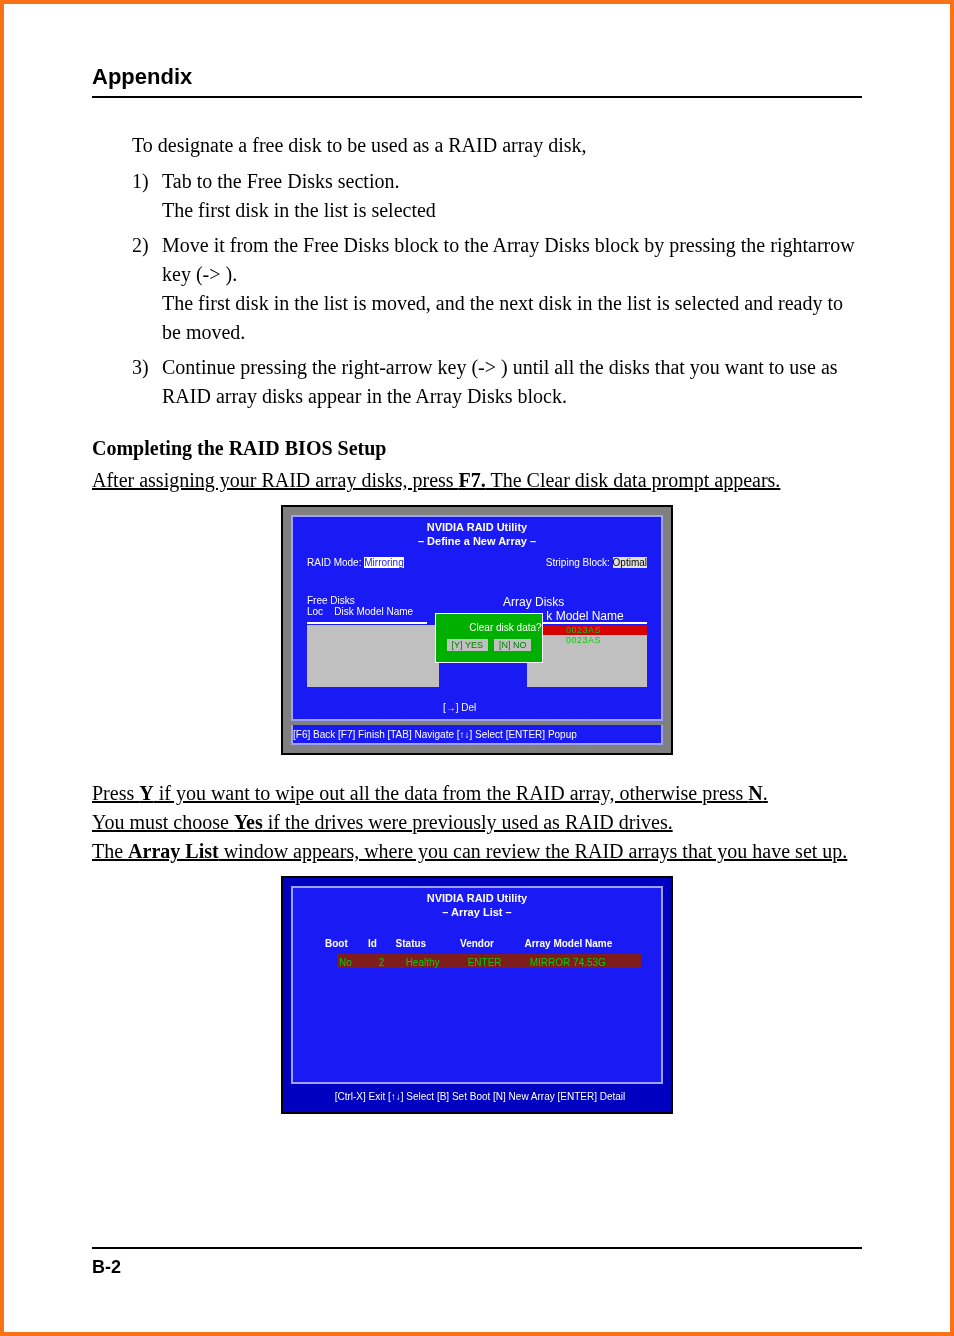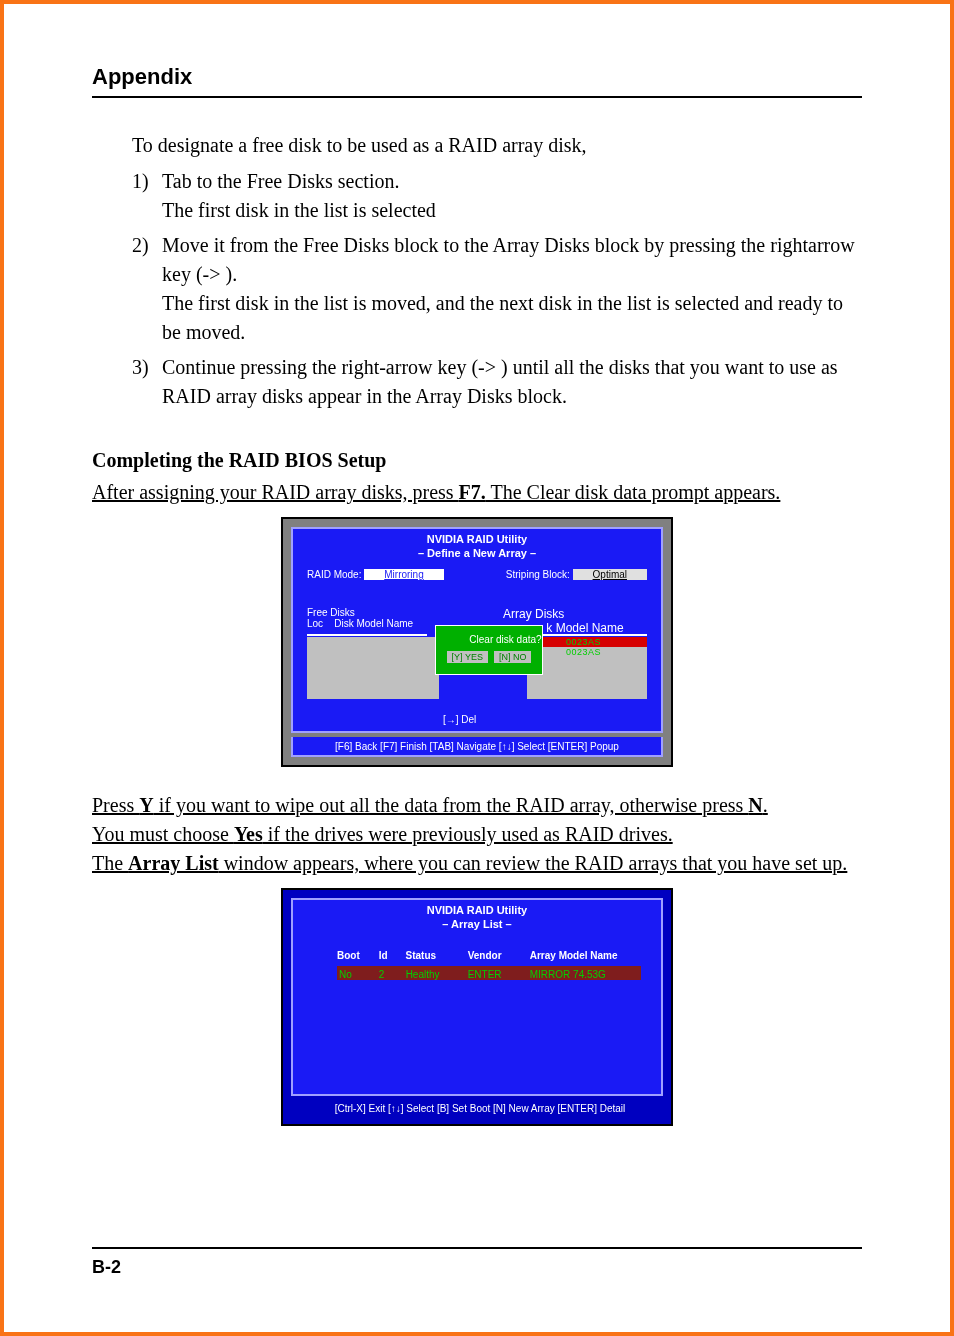--- a/index.html
+++ b/index.html
@@ -40,21 +40,21 @@
     line-height: 1.45;
   }
   ol.steps > li .num {
     position: absolute;
     left: 0;
     top: 0;
   }
   .subheading {
     font-weight: bold;
     font-size: 20px;
-    margin-top: 38px;
+    margin-top: 26px;
     margin-bottom: 6px;
   }
   .body-para {
     font-size: 20px;
     line-height: 1.45;
     text-decoration: underline;
   }
   .bold { font-weight: bold; }
 
   
@@ -86,23 +86,22 @@
     top: 40px; left: 14px; right: 14px;
     color: #fff;
     font-size: 10px;
     display: flex;
     justify-content: space-between;
   }
   .bios1 .mode-row .field {
     display: inline-block;
     background: #e0e0e0;
     color: #000;
-    padding: 0 20px;
-    font-size: 10px;
-    text-decoration: underline;
+    padding: 0 0;
+    font-size: 10px;
   }
   .bios1 .mode-row .field.mirror {
     color: #1a1af5;
     background: #fff;
   }
   .bios1 .labels {
     position: absolute;
     top: 78px; left: 14px;
     color: #fff;
     font-size: 10px;
@@ -171,21 +170,21 @@
     bottom: 6px; left: 150px;
     color: #fff;
     font-size: 10px;
   }
   .bios1 .footer {
     position: absolute;
     left: 8px; right: 8px; bottom: 8px; height: 20px;
     background: #1a1af5;
     color: #fff;
     font-size: 10px;
-    text-align: center;
+    text-align: left;
     line-height: 20px;
     border: 2px solid #a0a0ff;
     border-top: none;
   }
 
   
   .bios2 {
     width: 392px;
     height: 238px;
     margin: 10px auto 0 auto;
@@ -203,21 +202,21 @@
   .bios2 .title2 {
     text-align: center;
     color: #fff;
     font-size: 11px;
     font-weight: bold;
     padding-top: 4px;
     line-height: 1.25;
   }
   .bios2 .thead {
     position: absolute;
-    top: 50px; left: 44px; right: 20px;
+    top: 50px; left: 32px; right: 20px;
     color: #fff;
     font-size: 10px;
     font-weight: bold;
     display: flex;
     gap: 12px;
   }
   .bios2 .thead span:nth-child(1){ width:32px; }
   .bios2 .thead span:nth-child(2){ width:16px; }
   .bios2 .thead span:nth-child(3){ width:54px; }
   .bios2 .thead span:nth-child(4){ width:54px; }

